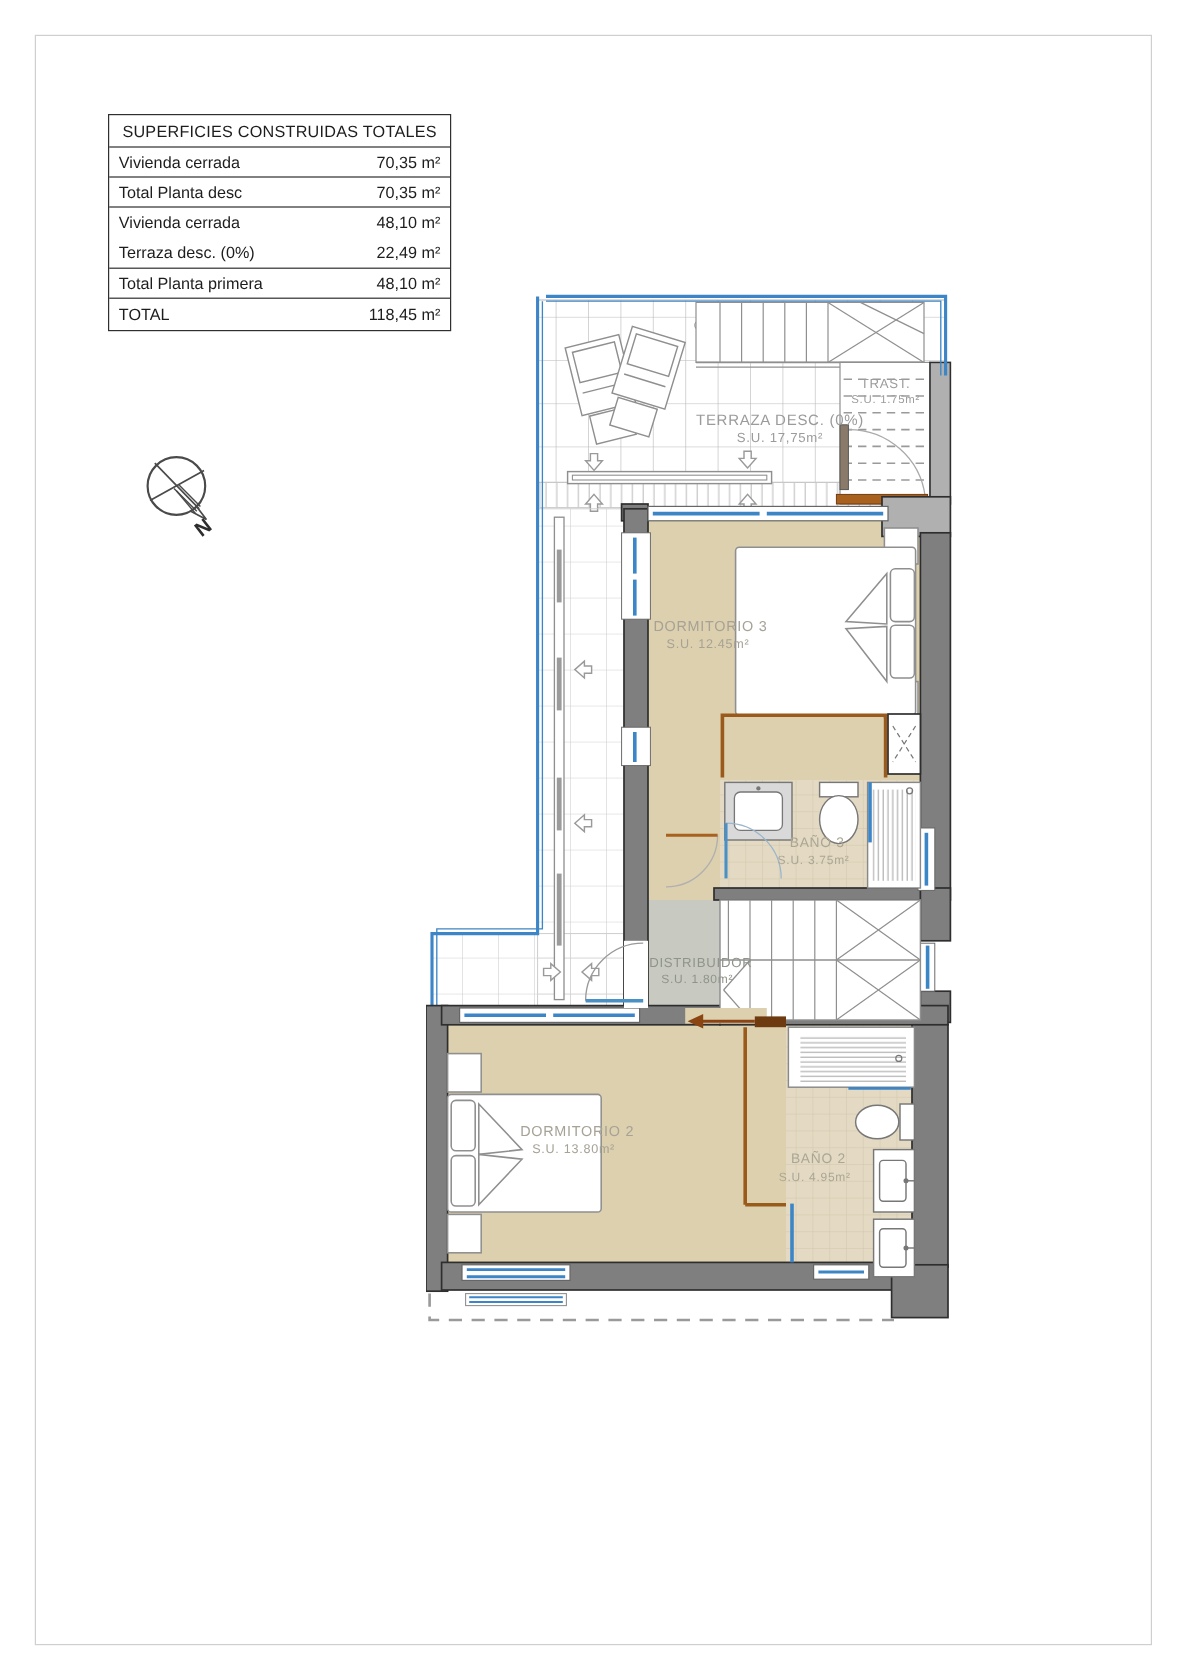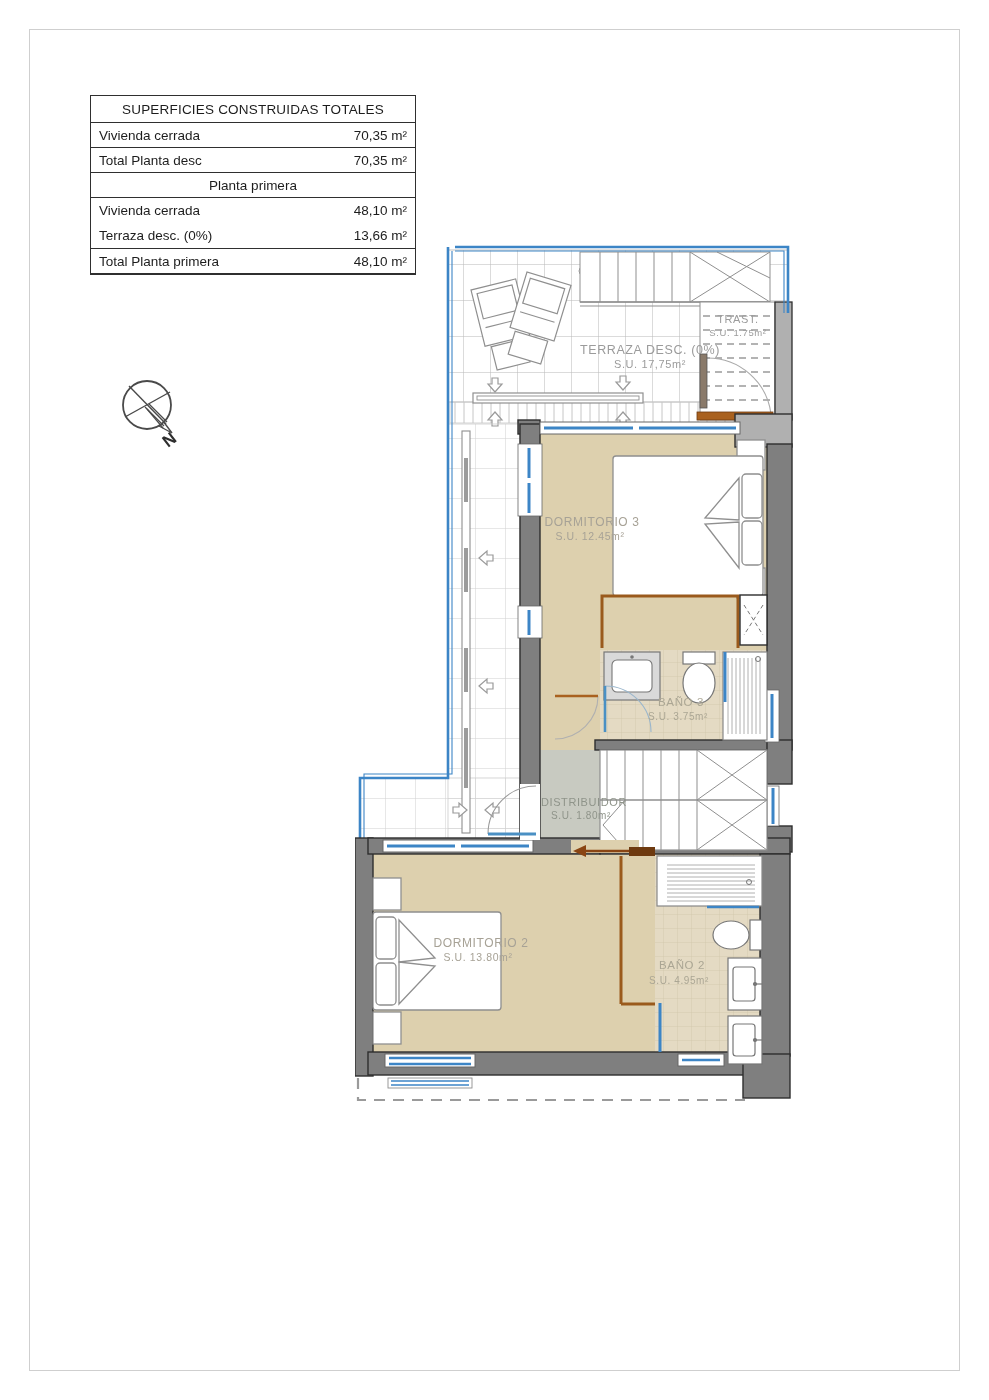--- a/index.html
+++ b/index.html
@@ -6,21 +6,21 @@
   body{
     width:989px;height:1400px;position:relative;background:#ffffff;
     font-family:"Liberation Sans",sans-serif;color:#1d1d1d;overflow:hidden;
   }
   .page-frame{
     position:absolute;left:29px;top:29px;right:29px;bottom:29px;
     border:1px solid #cfcfcf;pointer-events:none;
   }
   
   .areas{
-    position:absolute;left:90px;top:95px;width:326px;
+    position:absolute;left:90px;top:95px;width:286px;
     border:1.6px solid #2f2f2f;background:#fff;box-sizing:border-box;
     font-size:13.5px;
   }
   .t-title{height:26px;display:flex;align-items:center;justify-content:center;
     border-bottom:1.6px solid #2f2f2f;letter-spacing:.2px;}
   .t-sub{height:24px;display:flex;align-items:center;justify-content:center;
     border-bottom:1.6px solid #2f2f2f;}
   .t-row{height:25px;display:flex;align-items:center;justify-content:space-between;
     padding:0 8px;border-bottom:1.6px solid #2f2f2f;box-sizing:border-box;}
   .t-group{border-bottom:1.6px solid #2f2f2f;}
@@ -41,34 +41,37 @@
 <div class="areas">
   <div class="t-title">SUPERFICIES CONSTRUIDAS TOTALES</div>
   <div class="t-row">
     <span>Vivienda cerrada</span>
     <span>70,35 m²</span>
   </div>
   <div class="t-row">
     <span>Total Planta desc</span>
     <span>70,35 m²</span>
   </div>
-  <div class="t-sub">Planta primera</div>
   <div class="t-group">
     <div class="t-row-inner">
       <span>Vivienda cerrada</span>
       <span>48,10 m²</span>
     </div>
     <div class="t-row-inner">
       <span>Terraza desc. (0%)</span>
-      <span>13,66 m²</span>
+      <span>22,49 m²</span>
     </div>
   </div>
   <div class="t-row">
     <span>Total Planta primera</span>
     <span>48,10 m²</span>
+  </div>
+  <div class="t-row last">
+    <span>TOTAL</span>
+    <span>118,45 m²</span>
   </div>
 </div>
 
 <svg class="compass" width="72" height="88" viewBox="0 0 72 88">
   <circle cx="31" cy="29" r="24" fill="none" stroke="#4a4a4a" stroke-width="1.8"></circle>
   <line x1="9" y1="41" x2="54" y2="16" stroke="#4a4a4a" stroke-width="1.4"></line>
   <line x1="13" y1="10" x2="50" y2="48" stroke="#4a4a4a" stroke-width="1.4"></line>
   <line x1="29" y1="31" x2="48" y2="50" stroke="#4a4a4a" stroke-width="1.2"></line>
   <line x1="33" y1="28" x2="51" y2="46" stroke="#4a4a4a" stroke-width="1.2"></line>
   <line x1="31" y1="33" x2="47" y2="52" stroke="#4a4a4a" stroke-width="1.2"></line>

